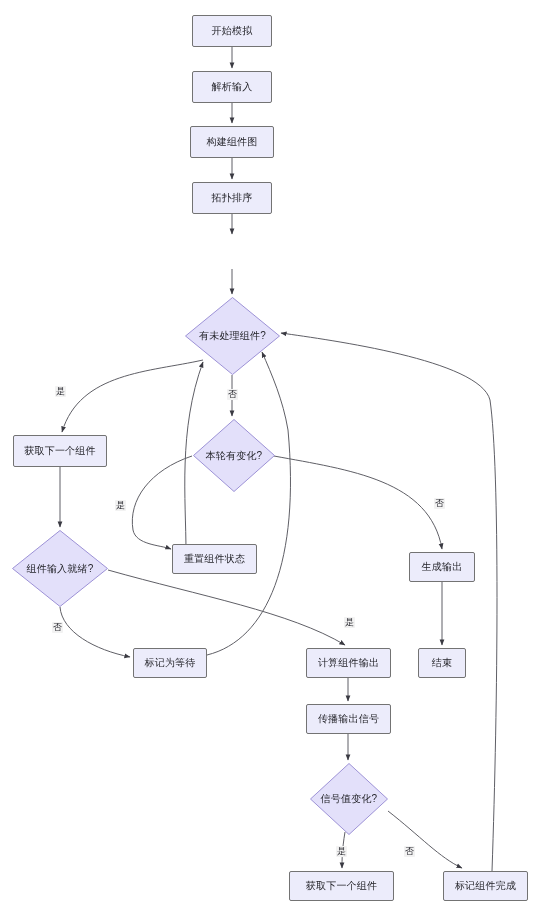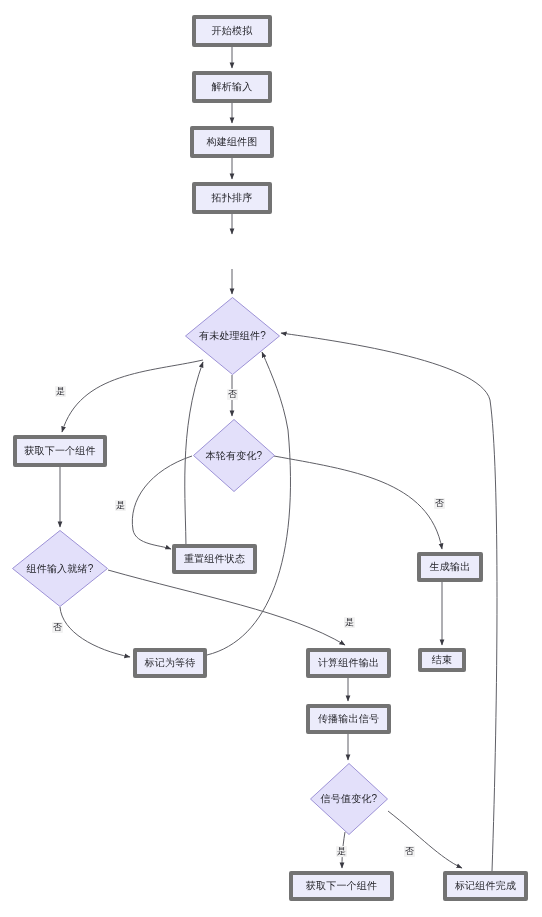--- a/index.html
+++ b/index.html
@@ -39,21 +39,21 @@
     align-items: center;
     justify-content: center;
     text-align: center;
     color: #25252b;
     font-size: 10px;
     line-height: 12px;
     letter-spacing: 0.2px;
   }
   .node.process {
     background: #ececfb;
-    border: 4px solid #737373;
+    border: 1px solid #737373;
     border-radius: 2px;
   }
   .node.decision {
     background: transparent;
     border: none;
   }
   .diamond-shape {
     position: absolute;
     left: 0;
     top: 0;
@@ -169,33 +169,33 @@
     <svg class="diamond-shape" viewBox="0 0 96 77" preserveAspectRatio="none">
       <polygon class="dpoly" points="48,0.5 95.5,38.5 48,76.5 0.5,38.5"></polygon>
     </svg>
     <span class="label">组件输入就绪?</span>
   </div>
 
   <div class="node process" style="left:132px; top:544px; width:85px; height:30px;margin-left:40px;">
     <span class="label">重置组件状态</span>
   </div>
 
-  <div class="node process" style="left:409px; top:552px; width:66px; height:30px;margin-left:8px;">
+  <div class="node process" style="left:409px; top:552px; width:66px; height:30px;">
     <span class="label">生成输出</span>
   </div>
 
   <div class="node process" style="left:133px; top:648px; width:74px; height:30px;">
     <span class="label">标记为等待</span>
   </div>
 
   <div class="node process" style="left:306px; top:648px; width:85px; height:30px;">
     <span class="label">计算组件输出</span>
   </div>
 
-  <div class="node process" style="left:418px; top:648px; width:48px; height:24px;">
+  <div class="node process" style="left:418px; top:648px; width:48px; height:30px;">
     <span class="label">结束</span>
   </div>
 
   <div class="node process" style="left:306px; top:704px; width:85px; height:30px;">
     <span class="label">传播输出信号</span>
   </div>
 
   <div class="node decision" style="left:310px; top:763px; width:78px; height:72px;">
     <svg class="diamond-shape" viewBox="0 0 78 72" preserveAspectRatio="none">
       <polygon class="dpoly" points="39,0.5 77.5,36 39,71.5 0.5,36"></polygon>

